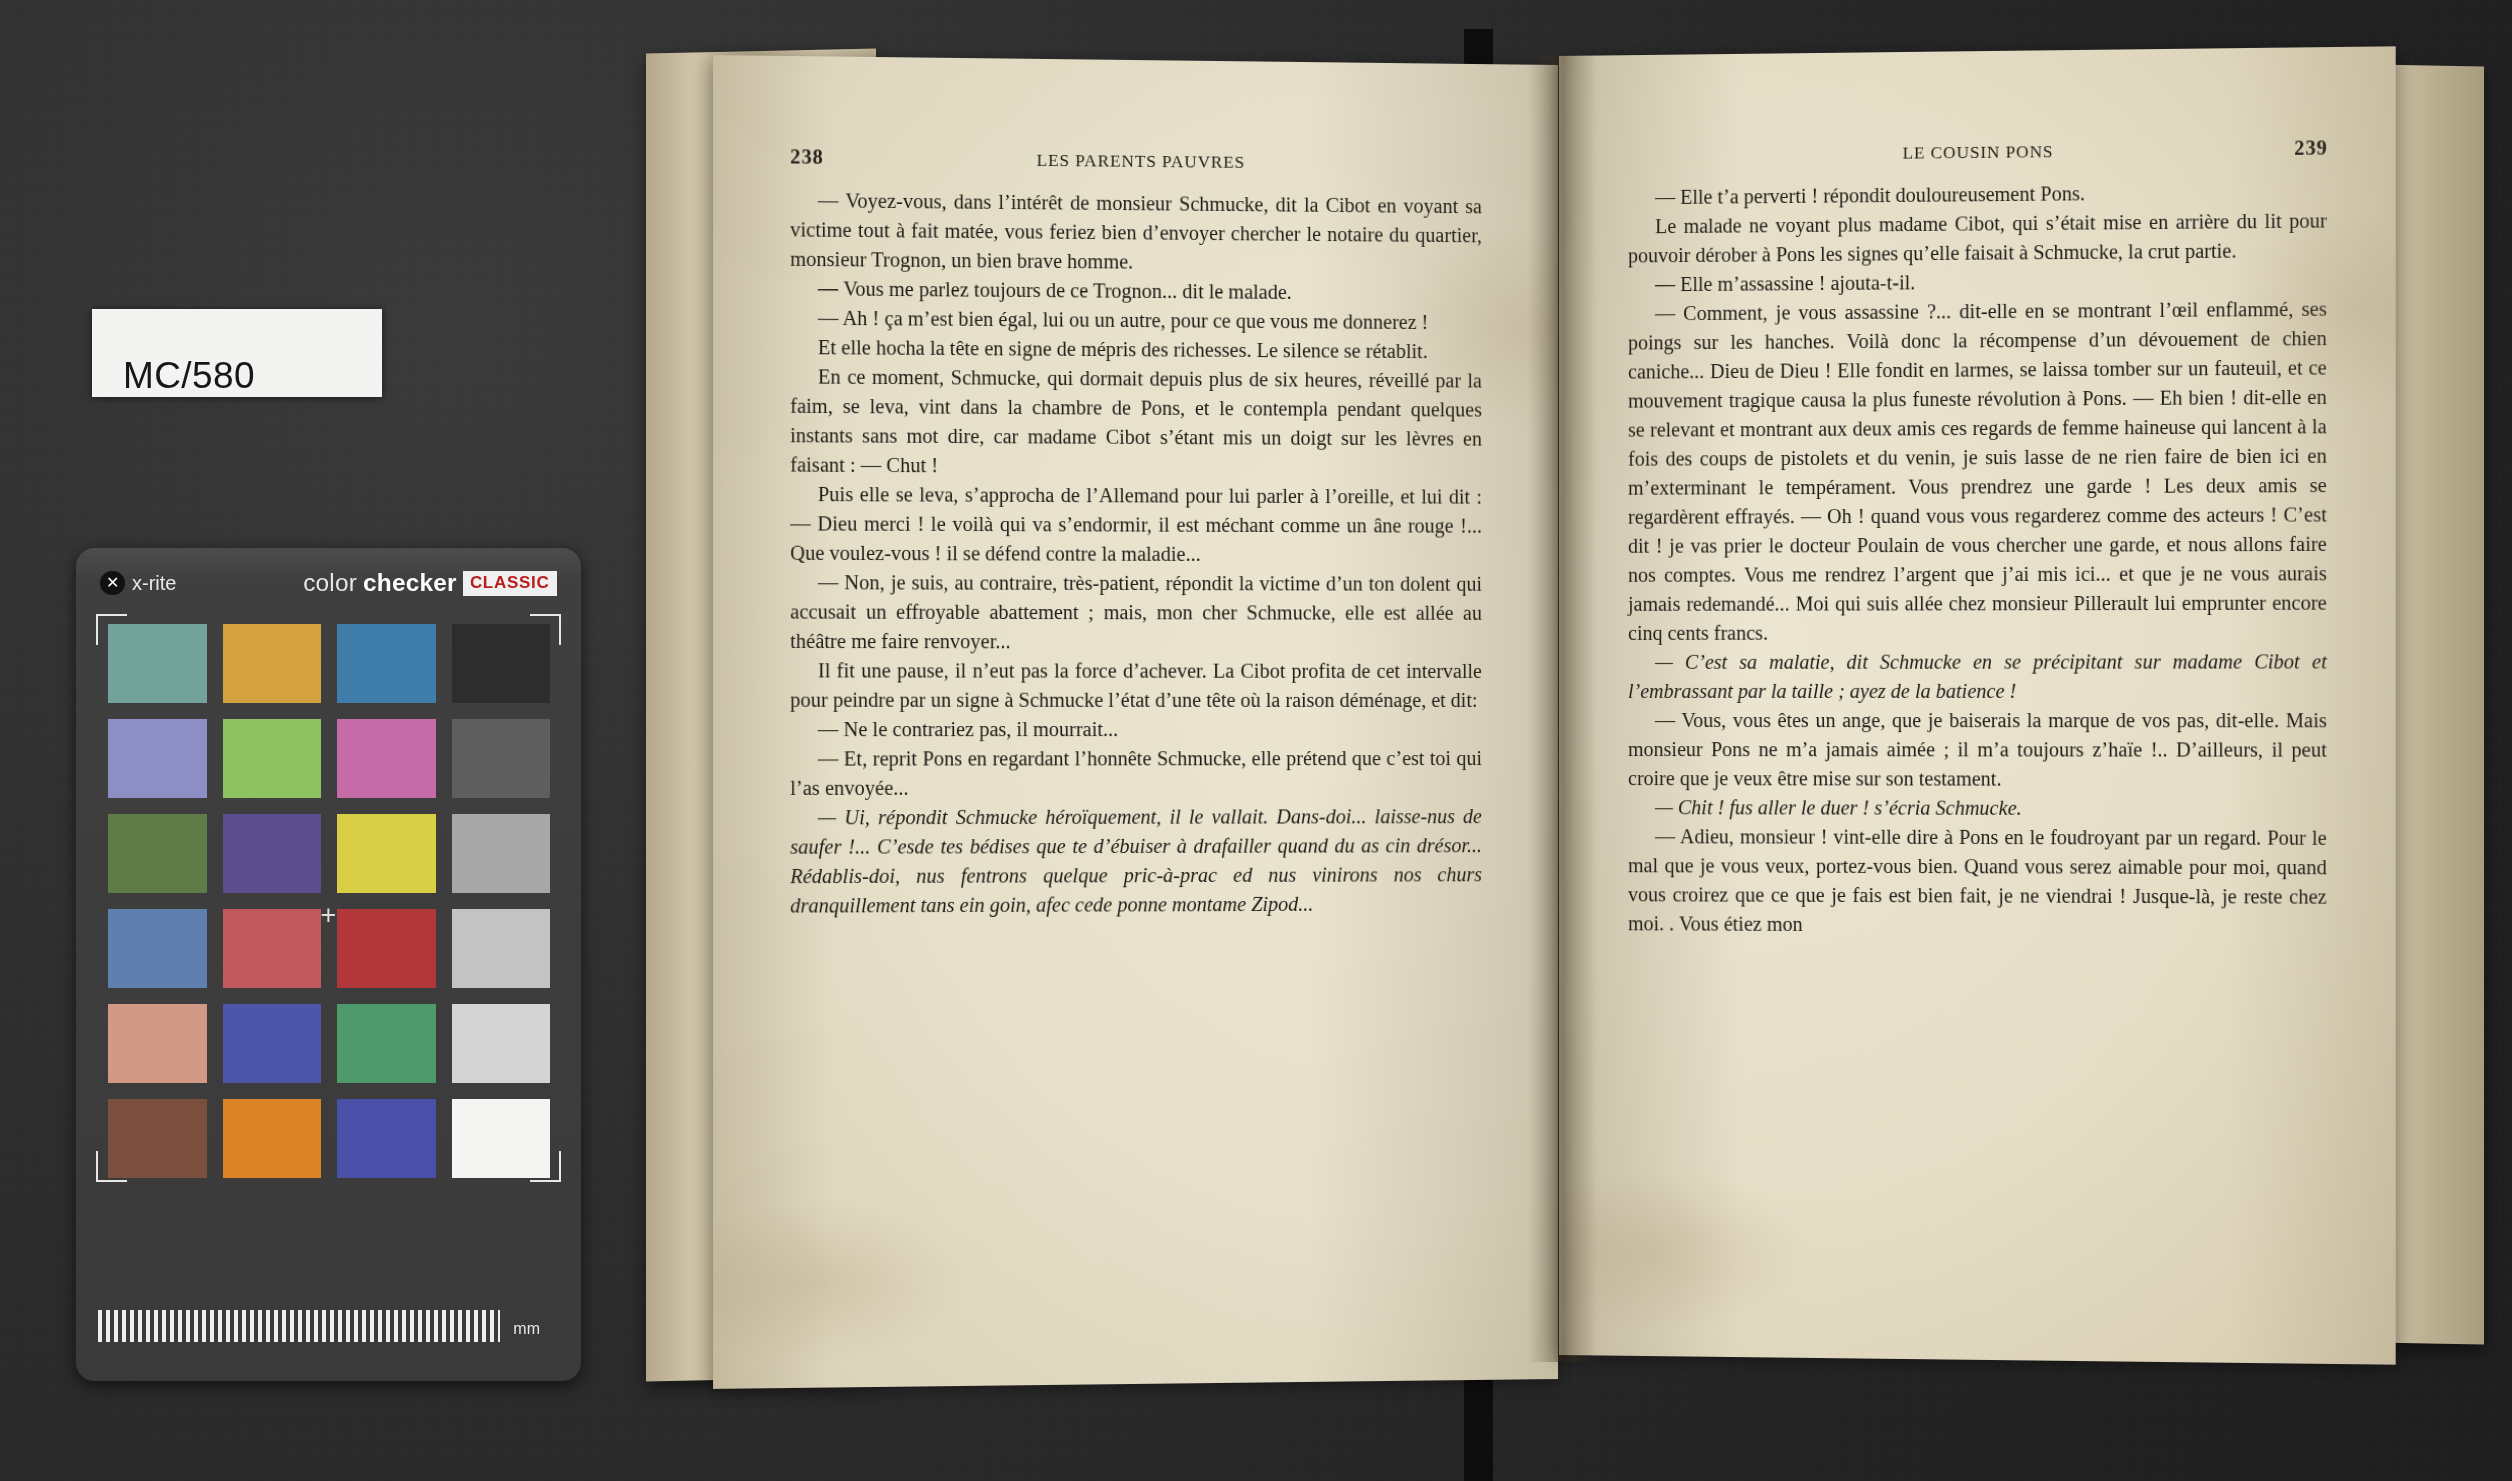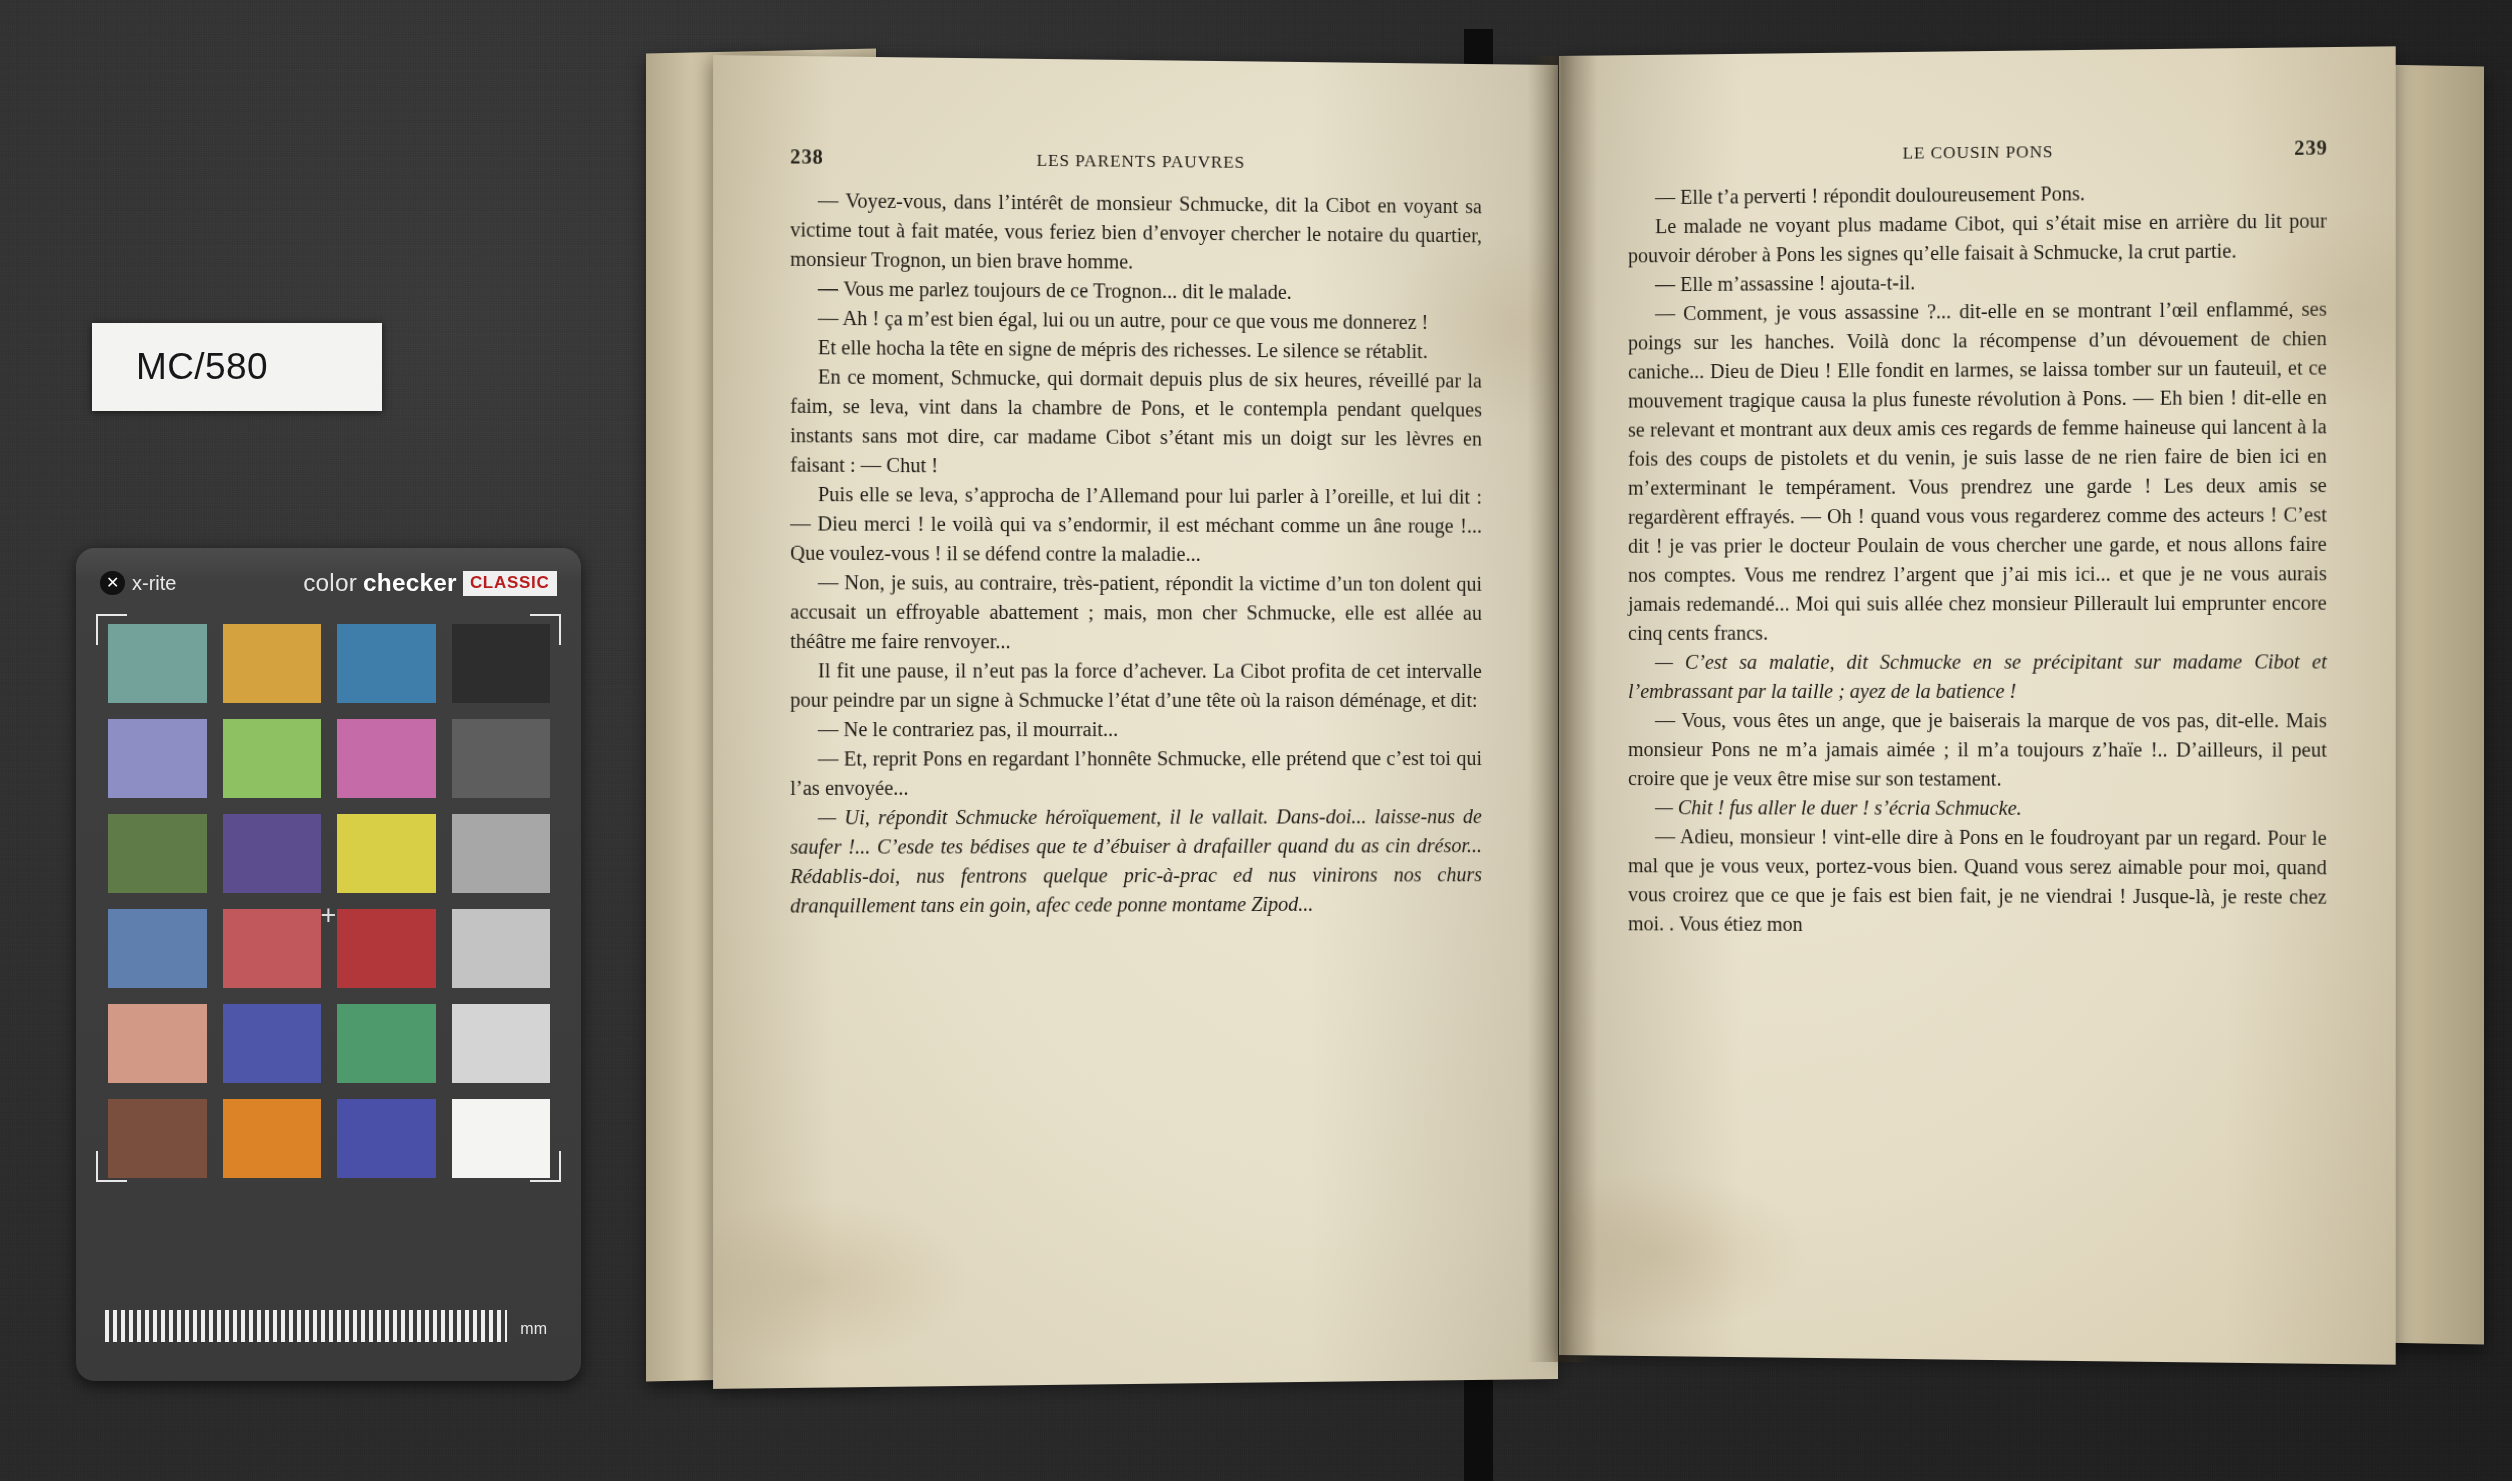--- a/index.html
+++ b/index.html
@@ -29,28 +29,28 @@
     background-image:
       repeating-linear-gradient(0deg, rgba(255,255,255,0.012) 0px, rgba(255,255,255,0.012) 0.7px, rgba(0,0,0,0.012) 1.4px, rgba(0,0,0,0.012) 2.2px),
       repeating-linear-gradient(90deg, rgba(255,255,255,0.010) 0px, rgba(255,255,255,0.010) 0.7px, rgba(0,0,0,0.010) 1.4px, rgba(0,0,0,0.010) 2.2px);
     opacity: .9;
   }
 
   
   #label-card {
     position: absolute;
     left: 92px;
-    top: 323px;
+    top: 309px;
     width: 290px;
     height: 88px;
     background: #f3f3f1;
     box-shadow: 0 1.4px 7.2px rgba(0,0,0,.55);
     display: flex;
-    align-items: center;
-    padding-left: 44px;
+    align-items: flex-end;
+    padding-left: 31px;
     box-sizing: border-box;
   }
   #label-card .txt {
     font-family: "Liberation Sans", sans-serif;
     font-size: 37px;
     color: #17171a;
     letter-spacing: 0.4px;
   }
 
   
@@ -141,21 +141,21 @@
     width: 29px; height: 29px;
     border: 2.9px solid #e8e8e8;
   }
   .cc-corner.tl { left: 20px; top: 66px; border-right: none; border-bottom: none; }
   .cc-corner.tr { right: 20px; top: 66px; border-left: none; border-bottom: none; }
   .cc-corner.bl { left: 20px; top: 603px; border-right: none; border-top: none; }
   .cc-corner.br { right: 20px; top: 603px; border-left: none; border-top: none; }
 
   #cc-ruler {
     position: absolute;
-    left: 29px;
+    left: 22px;
     bottom: 29px;
     width: 442px;
     height: 42px;
   }
   #cc-ruler .bar {
     position: absolute;
     left: 0; top: 0;
     width: 402px; height: 32px;
     background: repeating-linear-gradient(90deg,
       #efefef 0px, #efefef 3.6px,

